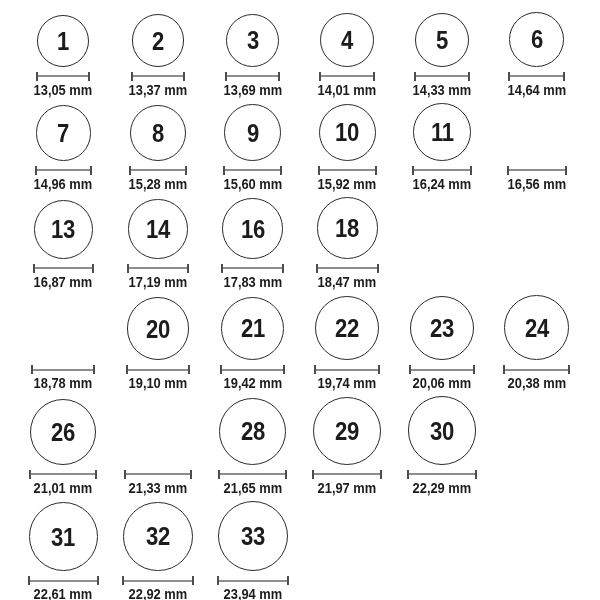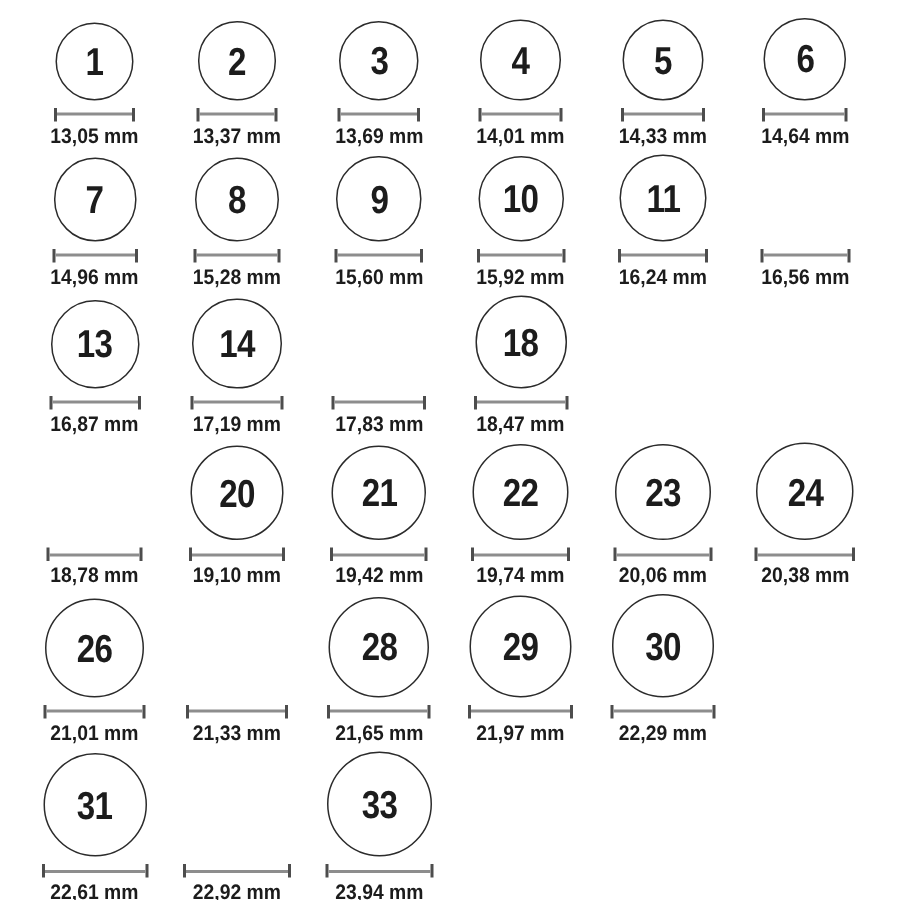--- a/index.html
+++ b/index.html
@@ -173,20 +173,23 @@
         <div class="label"><span class="cond">16,87 mm</span></div>
       </div>
       <div class="cell">
         <div class="circle" style="width:59.3px;height:59.3px">
           <span class="num">14</span>
         </div>
         <div class="dim" style="width:61.3px"></div>
         <div class="label"><span class="cond">17,19 mm</span></div>
       </div>
       <div class="cell">
+        <div class="circle" style="width:60.4px;height:60.4px">
+          <span class="num">16</span>
+        </div>
         <div class="dim" style="width:62.4px"></div>
         <div class="label"><span class="cond">17,83 mm</span></div>
       </div>
       <div class="cell">
         <div class="circle" style="width:61.6px;height:61.6px">
           <span class="num">18</span>
         </div>
         <div class="dim" style="width:63.6px"></div>
         <div class="label"><span class="cond">18,47 mm</span></div>
       </div>
@@ -268,20 +271,23 @@
     </div>
     <div class="row">
       <div class="cell">
         <div class="circle" style="width:68.9px;height:68.9px">
           <span class="num">31</span>
         </div>
         <div class="dim" style="width:70.9px"></div>
         <div class="label"><span class="cond">22,61 mm</span></div>
       </div>
       <div class="cell">
+        <div class="circle" style="width:69.4px;height:69.4px">
+          <span class="num">32</span>
+        </div>
         <div class="dim" style="width:71.4px"></div>
         <div class="label"><span class="cond">22,92 mm</span></div>
       </div>
       <div class="cell">
         <div class="circle" style="width:70.0px;height:70.0px">
           <span class="num">33</span>
         </div>
         <div class="dim" style="width:72px"></div>
         <div class="label"><span class="cond">23,94 mm</span></div>
       </div>

